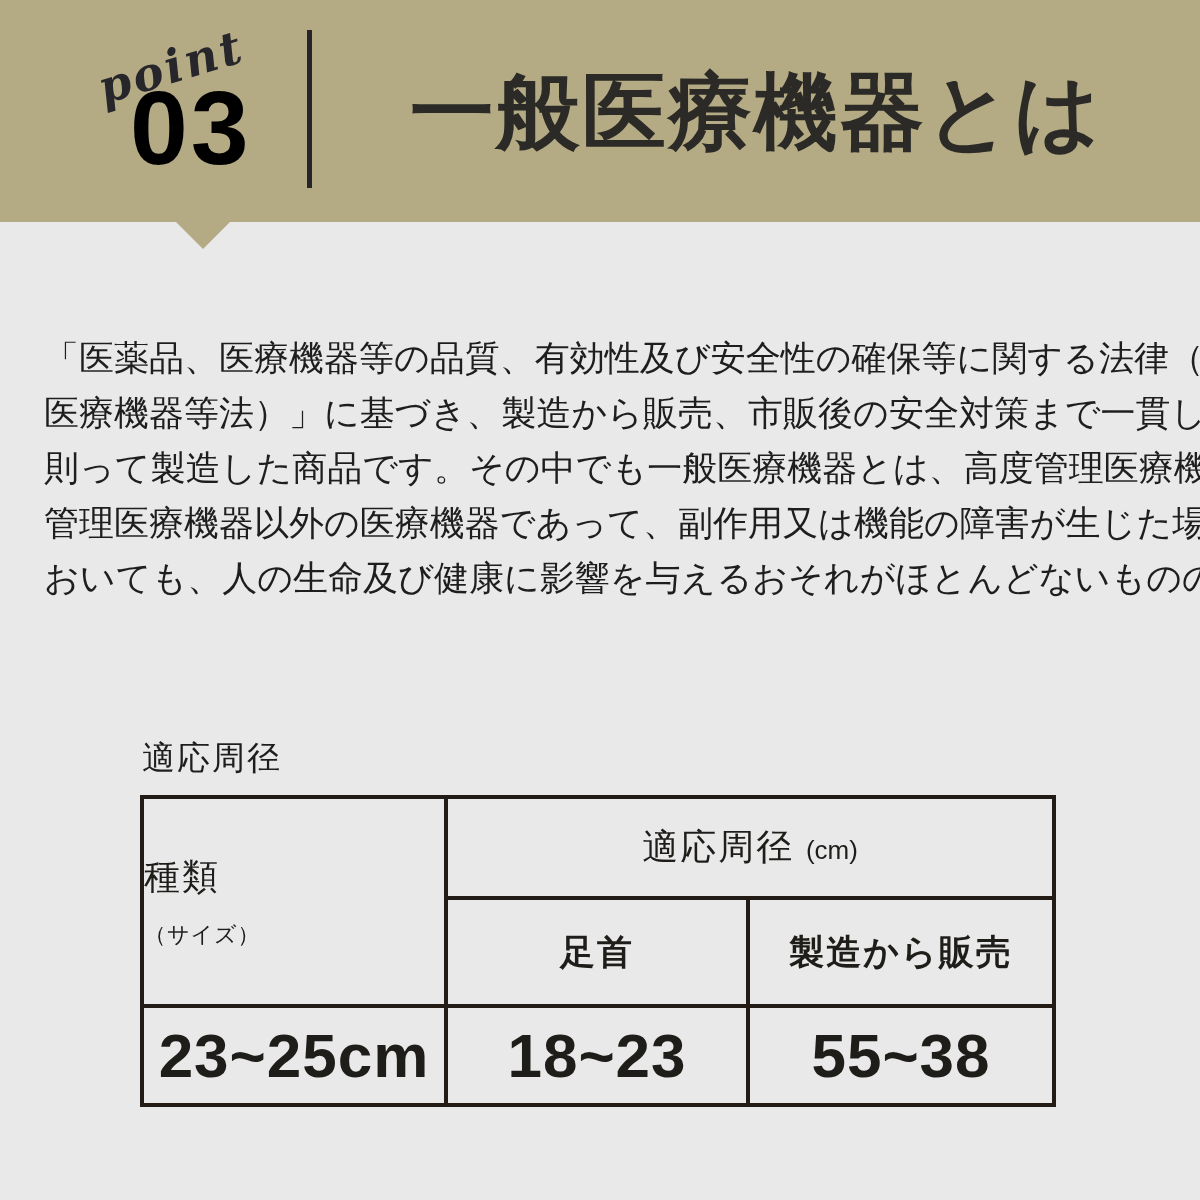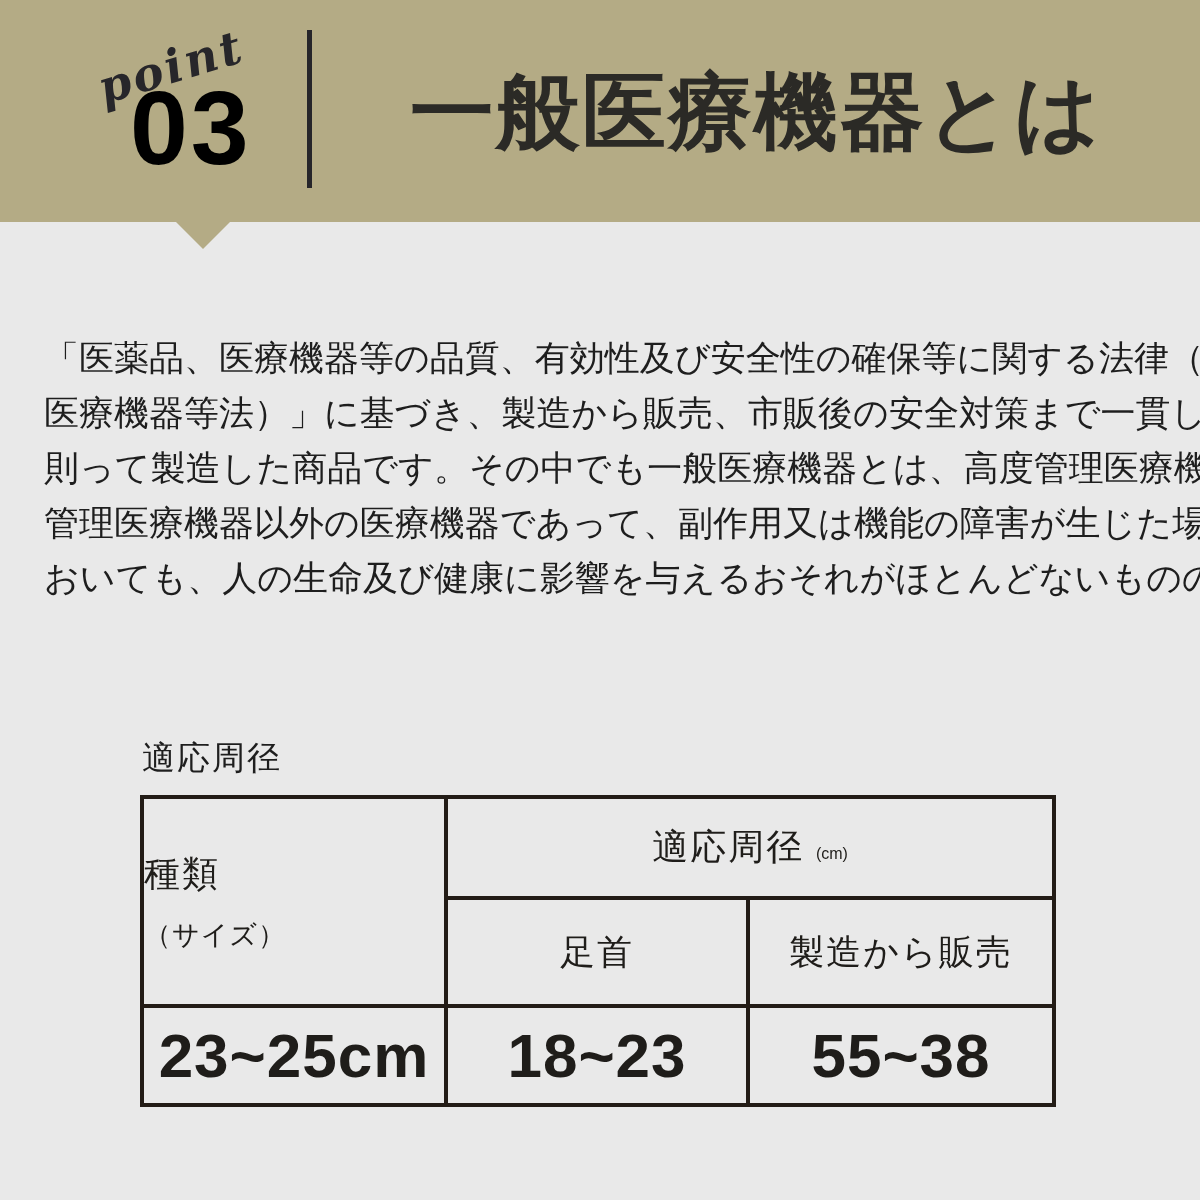--- a/index.html
+++ b/index.html
@@ -118,36 +118,36 @@
     background: #e9e9e9;
     text-align: center;
     vertical-align: middle;
     color: #1f1d1a;
     padding: 0;
   }
   td.col-kind  { width: 300px; }
   td.col-ankle { width: 298px; }
   td.col-calf  { width: 302px; }
   tr.hrow1 td { height: 97px; }
-  tr.hrow2 td { height: 104px; }
+  tr.hrow2 td { height: 104px; font-weight: bold; }
   tr.drow  td { height: 95px; }
   .cell-head {
     font-size: 35px;
     letter-spacing: 2px;
   }
   .kind-stack {
     display: flex;
     flex-direction: column;
     align-items: flex-start;
     gap: 18px;
   }
   .kind-main { font-size: 36px; letter-spacing: 2px; }
-  .kind-sub  { font-size: 27px; letter-spacing: 1px; }
+  .kind-sub  { font-size: 22px; letter-spacing: 1px; }
   .circ-main { font-size: 36px; letter-spacing: 2px; }
-  .circ-unit { font-size: 16px; letter-spacing: 0; }
+  .circ-unit { font-size: 26px; letter-spacing: 0; }
   .cell-num {
     font-size: 62px;
     font-weight: 600;
     letter-spacing: 1px;
     color: #1c1a17;
   }
 </style>
 </head>
 <body>
 

